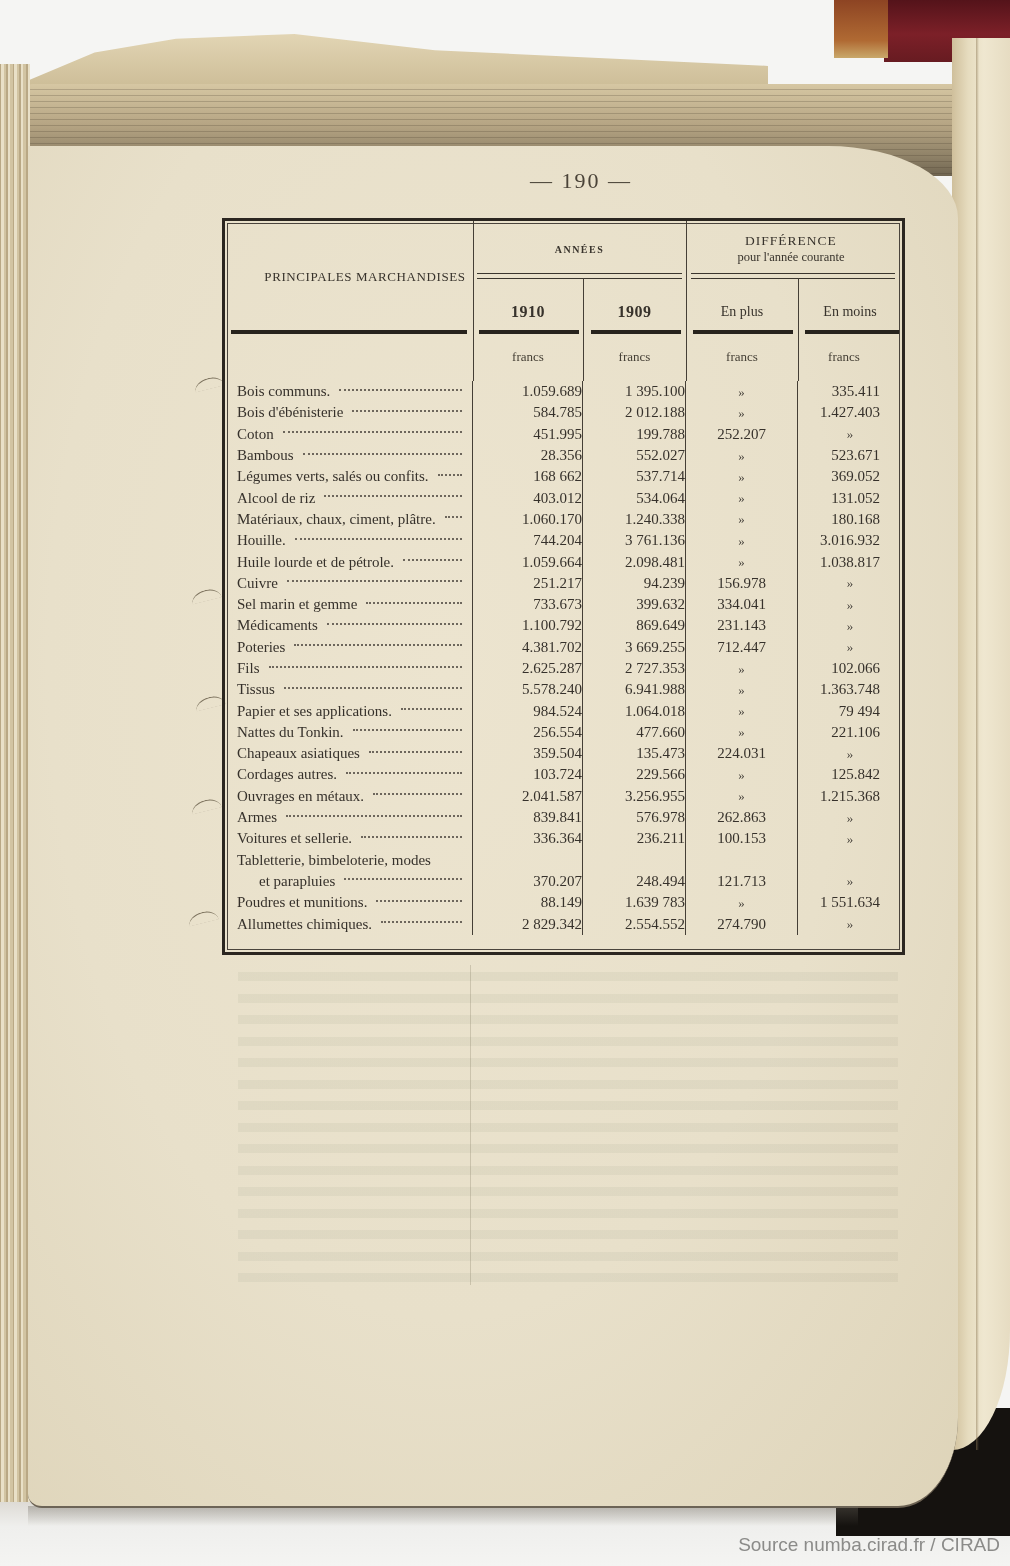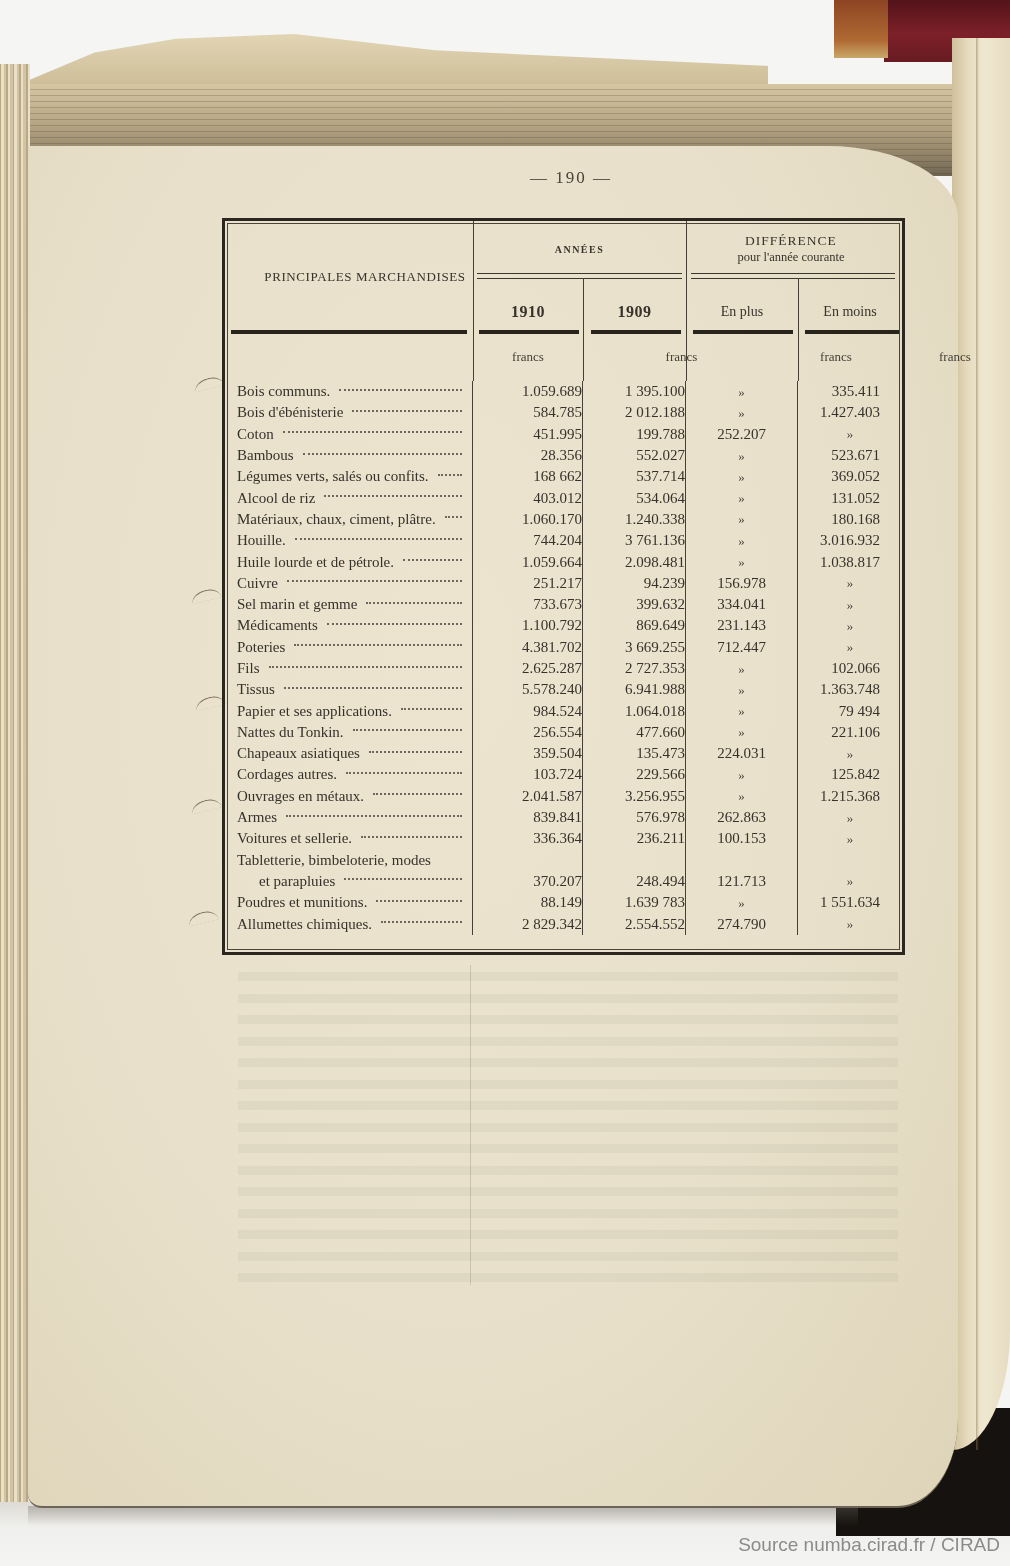--- a/index.html
+++ b/index.html
@@ -31,22 +31,22 @@
   .next-page-crease{position:absolute;left:24px;top:0;width:3px;height:100%;
     background:linear-gradient(90deg,rgba(140,120,85,.55),rgba(140,120,85,0));}
   .main-page{position:absolute;left:28px;top:146px;width:930px;height:1360px;
     background:radial-gradient(ellipse at 45% 38%,#ece4cf 0%,#e8e0ca 55%,#ded4b9 100%);
     border-radius:0 130px 60px 14px / 0 72px 90px 14px;
     border-bottom:2px solid #6b6152;}
   .page-shadow{position:absolute;left:28px;top:1506px;width:830px;height:20px;
     background:linear-gradient(180deg,rgba(110,105,95,.38),rgba(110,105,95,0));}
 
   
-  .page-number{position:absolute;left:464px;top:168px;width:214px;text-align:center;
-    font-size:17px;letter-spacing:2px;color:#4a4338;}
+  .page-number{position:absolute;left:474px;top:168px;width:214px;text-align:center;
+    font-size:22px;letter-spacing:2px;color:#4a4338;}
 
   
   .ghost-showthrough{position:absolute;left:238px;top:972px;width:660px;height:315px;
     background:repeating-linear-gradient(180deg,rgba(110,118,96,.075) 0 9px,rgba(0,0,0,0) 9px 21.5px);
     filter:blur(.7px);}
   .ghost-line{position:absolute;left:470px;top:965px;width:1px;height:320px;
     background:rgba(125,118,92,.28);}
 
   
   .pencil{position:absolute;width:30px;height:10px;border-top:1.6px solid rgba(88,78,58,.75);
@@ -74,21 +74,21 @@
   .years-row div{display:flex;align-items:center;justify-content:center;margin-top:16px;}
   .y-cell{font-weight:700;font-size:16px;letter-spacing:.5px;}
   .pm-cell{font-size:14px;}
   .rule{position:absolute;top:109px;height:3.5px;background:#27231d;}
   .rule.r1{left:6px;width:236px;}
   .rule.r2{left:254px;width:100px;}
   .rule.r3{left:366px;width:90px;}
   .rule.r4{left:468px;width:100px;}
   .rule.r5{left:580px;width:94px;}
   .francs-row{position:absolute;left:248px;right:12px;top:112px;height:48px;display:grid;
-    grid-template-columns:110px 103px 112px 1fr;gap:47px;}
+    grid-template-columns:110px 103px 112px 1fr;}
   .francs-row div{display:flex;align-items:center;justify-content:center;font-size:13px;color:#464036;}
   .vsep{position:absolute;width:1px;background:#453f36;}
   .vsep.a{left:248px;top:0;height:160px;}
   .vsep.b{left:358px;top:57px;height:103px;}
   .vsep.c{left:461px;top:0;height:160px;}
   .vsep.d{left:573px;top:57px;height:103px;}
 
   #table-body{position:absolute;left:0;right:0;top:160px;bottom:0;display:grid;
     grid-template-columns:248px 110px 103px 112px 1fr;grid-auto-rows:21.3px;}
   .bc{box-sizing:border-box;border-right:1px solid #453f36;display:flex;align-items:center;

